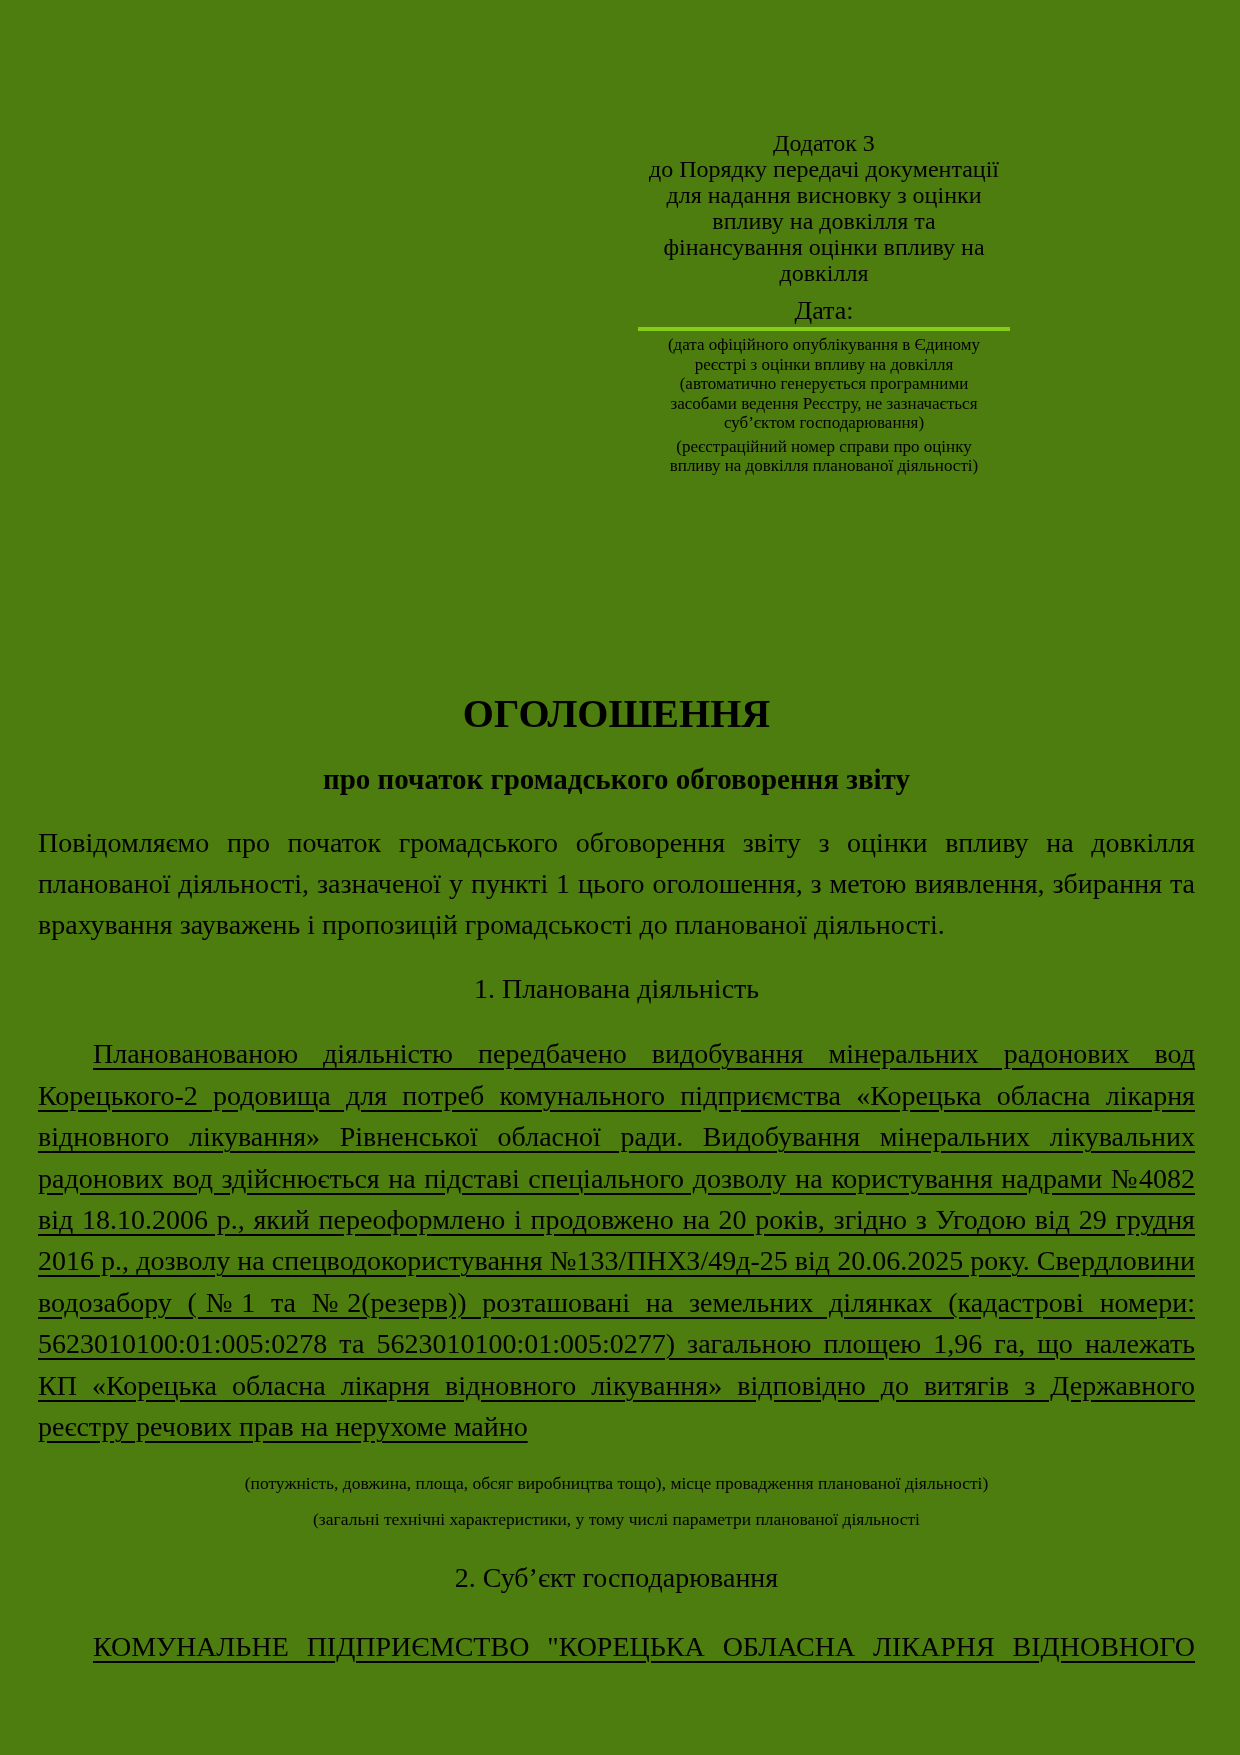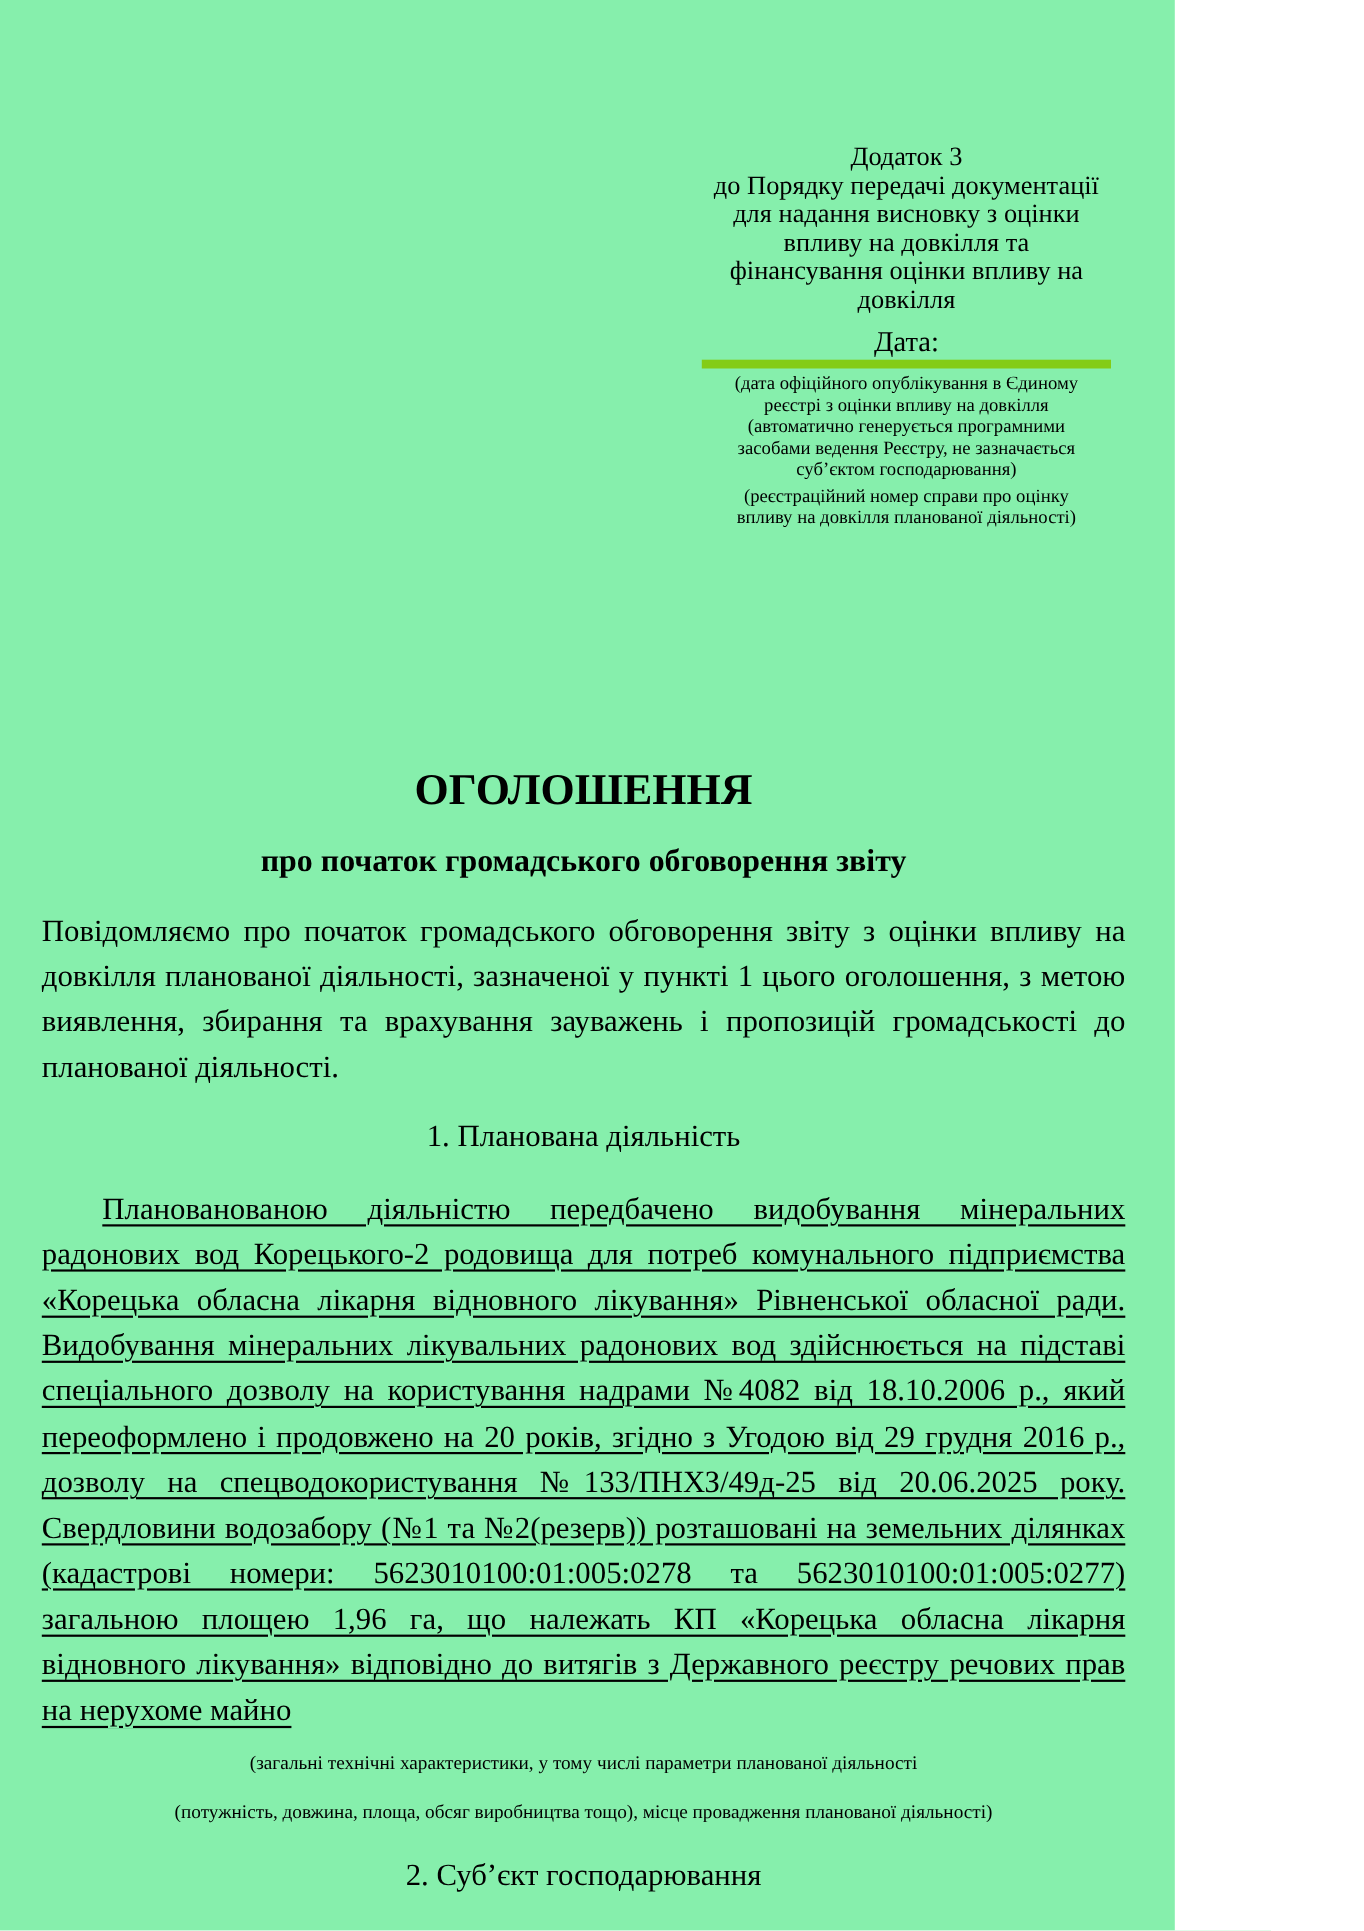--- a/index.html
+++ b/index.html
@@ -1,21 +1,21 @@
 <!DOCTYPE html>
 <html><head>
 <meta charset="utf-8">
 <style>
   * { margin: 0; padding: 0; box-sizing: border-box; }
   html, body { background: #ffffff; }
   .page {
     position: relative;
-    width: 1068px;
+    width: 1240px;
     height: 1755px;
-    background: #86efac;
+    background: #4d7c0f;
     overflow: hidden;
     font-family: "Liberation Serif", "DejaVu Serif", serif;
     color: #000000;
   }
   .content {
     padding: 0 45px 0 38px;
   }
   
   .right-col {
     margin-left: 560px;
@@ -23,21 +23,21 @@
     text-align: center;
   }
   .appendix {
     margin-top: 130px;
     font-size: 24px;
     line-height: 26px;
     white-space: pre-line;
   }
   .blank-field {
     margin: 0 auto;
-    border-bottom: 8px solid #84cc16;
+    border-bottom: 4px solid #84cc16;
     font-size: 26px;
     line-height: 30px;
     padding-bottom: 1px;
     text-align: center;
   }
   .date-field { margin-top: 10px; width: 372px; }
   .reg-field  { margin-top: 32px; width: 334px; }
   .small-note {
     margin-top: 4px;
     font-size: 17px;
@@ -127,21 +127,21 @@
 
     <div class="title">ОГОЛОШЕННЯ</div>
     <div class="subtitle1">про початок громадського обговорення звіту</div>
 
     <div class="body-par intro">Повідомляємо про початок громадського обговорення звіту з оцінки впливу на довкілля планованої діяльності, зазначеної у пункті 1 цього оголошення, з метою виявлення, збирання та врахування зауважень і пропозицій громадськості до планованої діяльності.</div>
 
     <div class="sec-heading">1. Планована діяльність</div>
 
     <div class="body-par underlined-par">Планованованою діяльністю передбачено видобування мінеральних радонових вод Корецького-2 родовища для потреб комунального підприємства «Корецька обласна лікарня відновного лікування» Рівненської обласної ради. Видобування мінеральних лікувальних радонових вод здійснюється на підставі спеціального дозволу на користування надрами №4082 від 18.10.2006 р., який переоформлено і продовжено на 20 років, згідно з Угодою від 29 грудня 2016 р., дозволу на спецводокористування №133/ПНХЗ/49д-25 від 20.06.2025 року. Свердловини водозабору (№1 та №2(резерв)) розташовані на земельних ділянках (кадастрові номери: 5623010100:01:005:0278 та 5623010100:01:005:0277) загальною площею 1,96 га, що належать КП «Корецька обласна лікарня відновного лікування» відповідно до витягів з Державного реєстру речових прав на нерухоме майно</div>
 
+    <div class="center-note note2">(потужність, довжина, площа, обсяг виробництва тощо), місце провадження планованої діяльності)</div>
     <div class="center-note note1">(загальні технічні характеристики, у тому числі параметри планованої діяльності</div>
-    <div class="center-note note2">(потужність, довжина, площа, обсяг виробництва тощо), місце провадження планованої діяльності)</div>
 
     <div class="sec-heading sec2-heading">2. Суб’єкт господарювання</div>
 
     <div class="body-par underlined-par company-line">КОМУНАЛЬНЕ ПІДПРИЄМСТВО "КОРЕЦЬКА ОБЛАСНА ЛІКАРНЯ ВІДНОВНОГО</div>
 
   </div>
 </div>
 
 </body></html>

